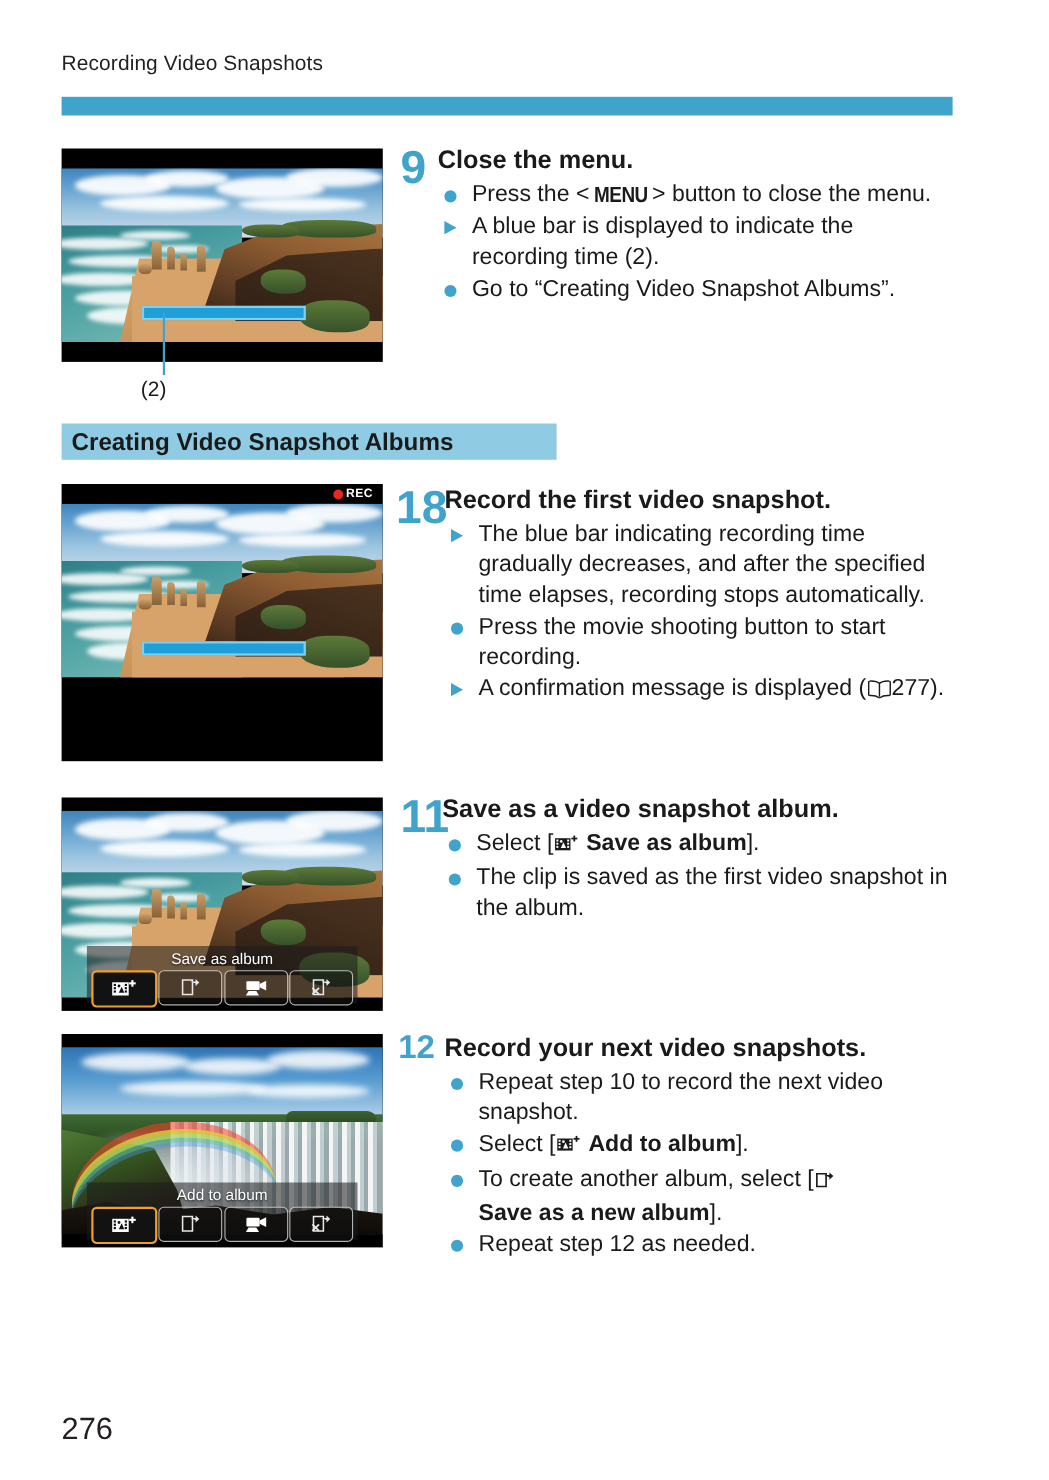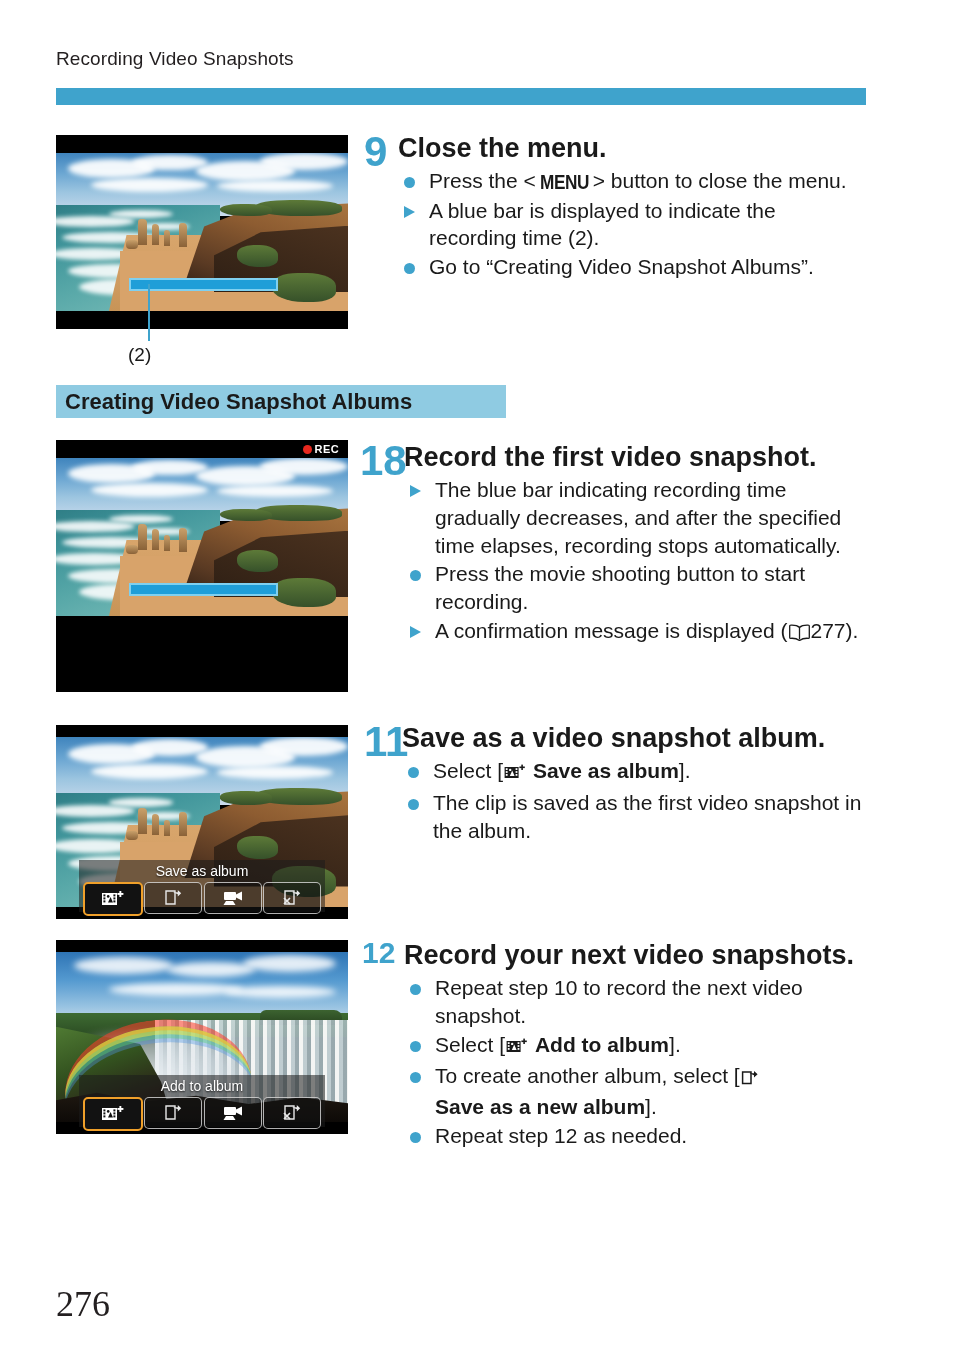--- a/index.html
+++ b/index.html
@@ -39,21 +39,21 @@
     position: absolute;
   }
   .step-num {
     position: absolute;
     color: #3fa3cc;
     font-weight: bold;
     line-height: 1;
     font-family: "Liberation Sans", sans-serif;
   }
   .step-title {
-    font-size: 27px;
+    font-size: 23px;
     font-weight: bold;
     color: #1a1a1a;
     line-height: 1.12;
     margin: 0;
   }
   .bullets {
     list-style: none;
     margin: 4px 0 0 0;
     padding: 0;
   }
@@ -308,23 +308,22 @@
     position: absolute;
     font-size: 19px;
     color: #1a1a1a;
   }
 
   
   .page-number {
     position: absolute;
     left: 56px;
     top: 1283px;
-    font-size: 36px;
+    font-size: 28px;
     color: #231f20;
-    font-family: Liberation Serif, serif;
   }
 
   
   .iic {
     display: inline-block;
     vertical-align: -3px;
     margin: 0 1px;
   }
 </style>
 </head>

